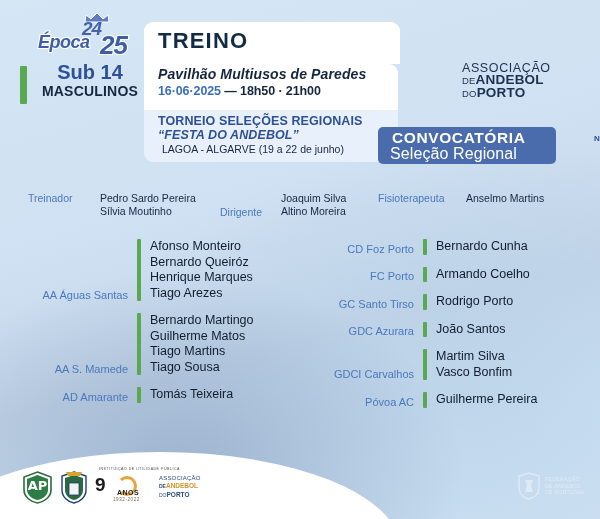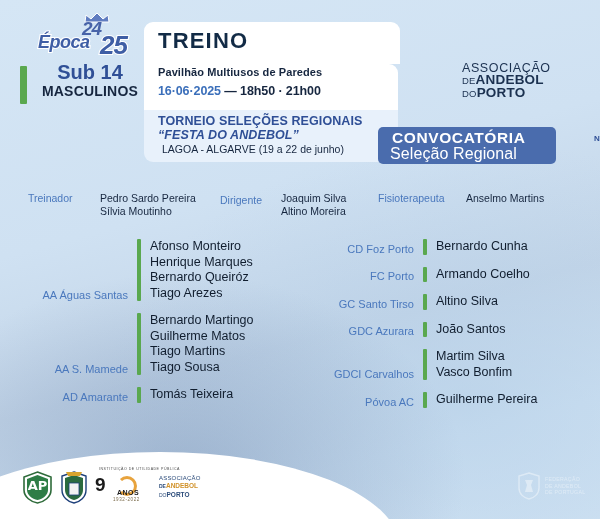--- a/index.html
+++ b/index.html
@@ -27,21 +27,21 @@
 
   .sub-block{position:absolute;left:20px;top:62px;width:140px;text-align:center;}
   .sub-line{position:absolute;top:4px;width:7px;height:38px;background:#5aa84f;border-radius:1px;}
   .sub-line.l{left:0px;} .sub-line.r{right:0px;}
   .sub-title{font-size:20px;font-weight:bold;color:#2f4f96;line-height:21px;}
   .sub-sub{font-size:14px;font-weight:bold;color:#16263f;line-height:16px;letter-spacing:0.2px;}
 
   .card-white{position:absolute;left:144px;top:22px;width:256px;height:42px;background:#ffffff;border-radius:9px 9px 0 0;}
   .card-white3{position:absolute;left:144px;top:64px;width:254px;height:46px;background:#ffffff;border-radius:0 9px 0 0;}
   .treino{position:absolute;left:158px;top:28px;font-size:22px;font-weight:bold;color:#122b46;letter-spacing:1.2px;}
-  .venue{position:absolute;left:158px;top:66px;font-size:11px;font-weight:bold;color:#16263f;letter-spacing:0.1px;}
+  .venue{position:absolute;left:158px;top:66px;font-size:14px;font-weight:bold;color:#16263f;letter-spacing:0.1px;font-style:italic;}
   .datetime{position:absolute;left:158px;top:84px;font-size:12.5px;font-weight:bold;letter-spacing:-0.1px;}
   .datetime .d{color:#3b6fba;} .datetime .t{color:#16263f;}
 
   .card-pale{position:absolute;left:144px;top:110px;width:254px;height:52px;background:#e8f1fb;border-radius:0 0 9px 9px;}
   .torneio{position:absolute;left:158px;top:114px;font-size:12.5px;font-weight:bold;color:#2f4f96;letter-spacing:0.1px;}
   .festa{position:absolute;left:158px;top:128px;font-size:12.5px;font-weight:bold;font-style:italic;color:#2f4f96;letter-spacing:0.1px;}
   .lagoa{position:absolute;left:162px;top:143px;font-size:10.5px;color:#16263f;}
 
   .aap-logo{position:absolute;left:462px;top:62px;width:130px;text-align:left;line-height:12px;}
   .aap-l1{font-size:12.5px;color:#1b3150;letter-spacing:0.6px;}
@@ -135,35 +135,35 @@
 
   <div class="convo-badge"></div>
   <div class="convo-t1">CONVOCATÓRIA</div>
   <div class="convo-t2">Seleção Regional</div>
   <div class="convo-num"><span class="tiny">Nº</span><span>35</span></div>
 
   <div class="staff">
     <div class="staff-role" style="left:28px;top:4px;">Treinador</div>
     <div class="staff-names" style="left:100px;top:4px;white-space:pre;">Pedro Sardo Pereira
 Sílvia Moutinho</div>
-    <div class="staff-role" style="left:220px;top:6px;">Dirigente</div>
+    <div class="staff-role" style="left:220px;top:18px;">Dirigente</div>
     <div class="staff-names" style="left:281px;top:4px;white-space:pre;">Joaquim Silva
 Altino Moreira</div>
     <div class="staff-role" style="left:378px;top:4px;">Fisioterapeuta</div>
     <div class="staff-names" style="left:466px;top:4px;white-space:pre;">Anselmo Martins</div>
   </div>
 
   <div class="col col-left" id="col-left">
       <div class="club-row">
         <div class="club-name">AA Águas Santas</div>
         <div class="club-bar" style="height: 62px;"></div>
         <div class="club-players">
           <div>Afonso Monteiro</div>
+          <div>Bernardo Queiróz</div>
           <div>Henrique Marques</div>
-          <div>Bernardo Queiróz</div>
           <div>Tiago Arezes</div>
         </div>
       </div>
       <div class="club-row">
         <div class="club-name">AA S. Mamede</div>
         <div class="club-bar" style="height: 62px;"></div>
         <div class="club-players">
           <div>Bernardo Martingo</div>
           <div>Guilherme Matos</div>
           <div>Tiago Martins</div>
@@ -190,21 +190,21 @@
         <div class="club-name">FC Porto</div>
         <div class="club-bar" style="height: 15.5px;"></div>
         <div class="club-players">
           <div>Armando Coelho</div>
         </div>
       </div>
       <div class="club-row">
         <div class="club-name">GC Santo Tirso</div>
         <div class="club-bar" style="height: 15.5px;"></div>
         <div class="club-players">
-          <div>Altino Silva</div>
+          <div>Rodrigo Porto</div>
         </div>
       </div>
       <div class="club-row">
         <div class="club-name">GDC Azurara</div>
         <div class="club-bar" style="height: 15.5px;"></div>
         <div class="club-players">
           <div>João Santos</div>
         </div>
       </div>
       <div class="club-row">

